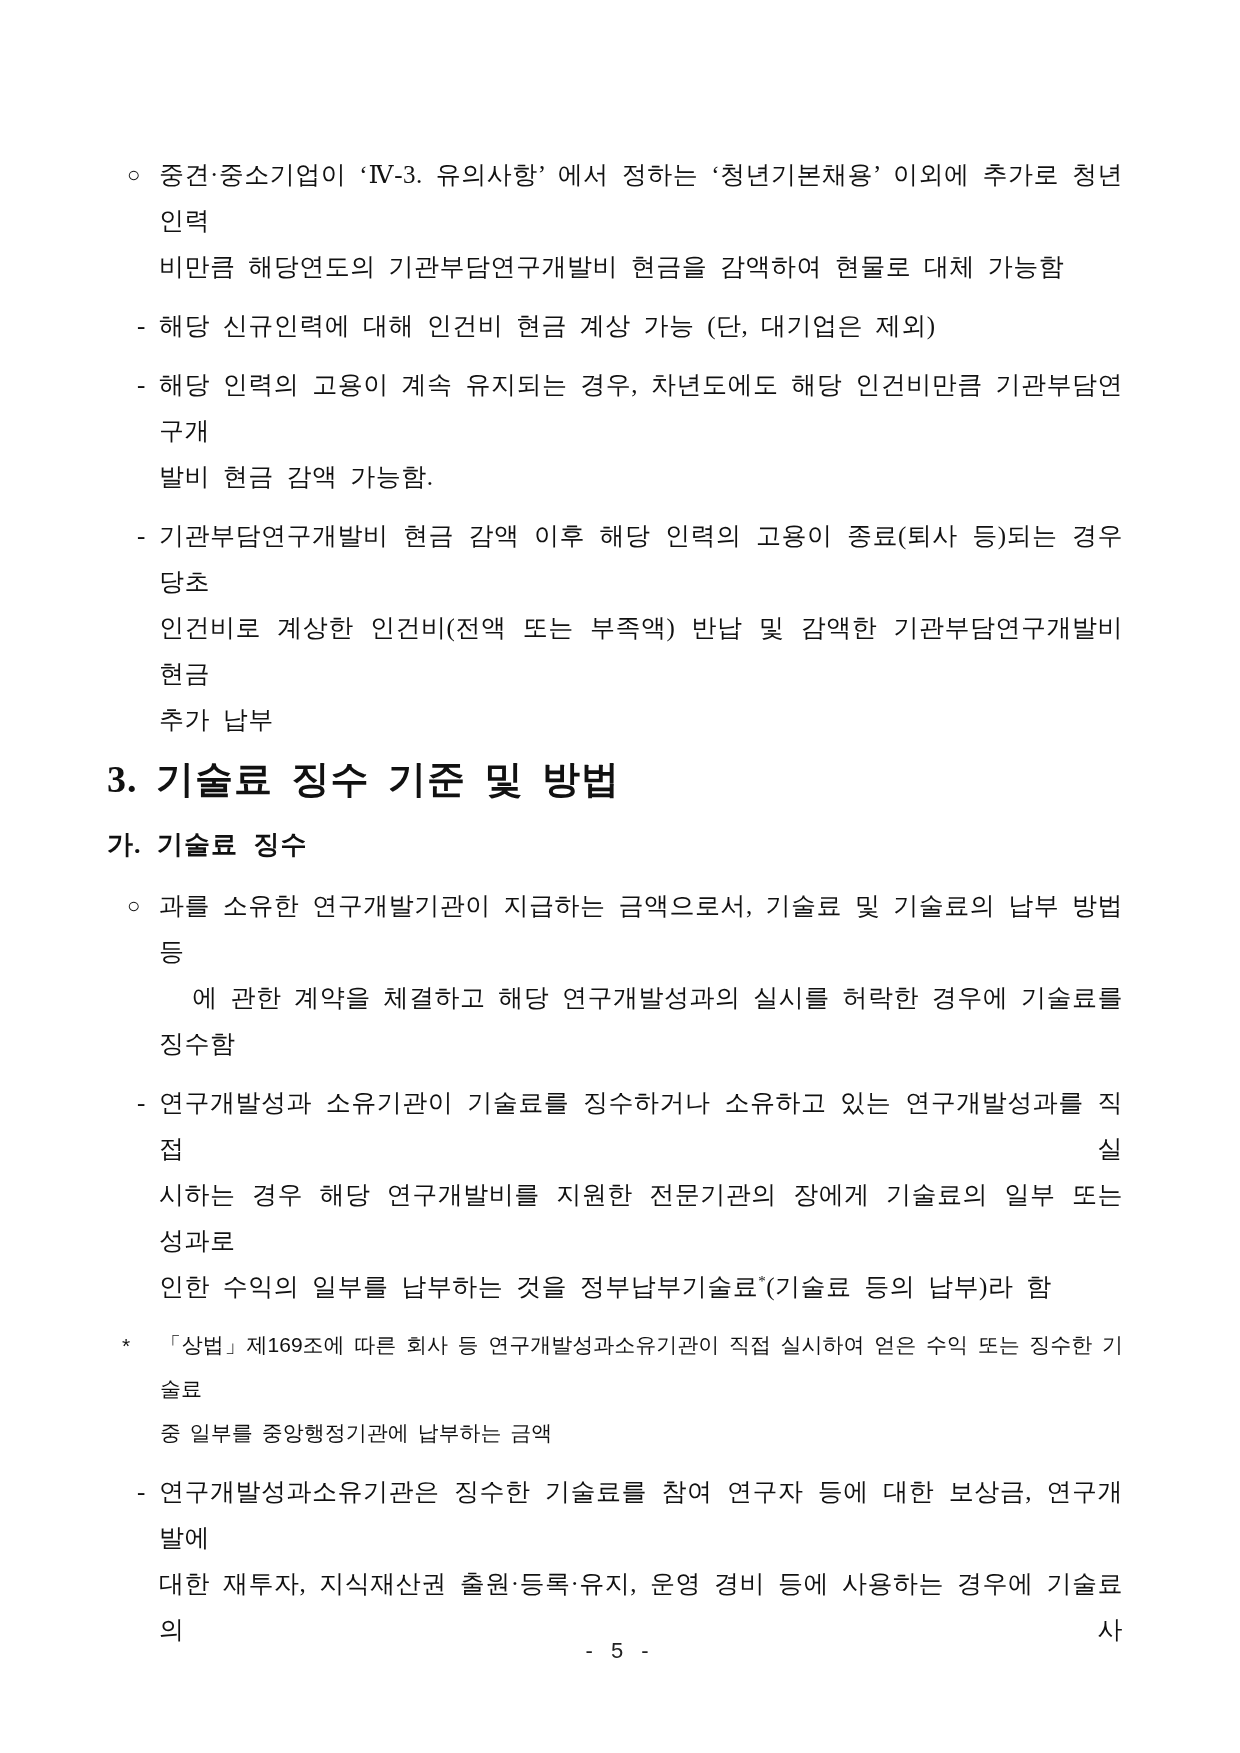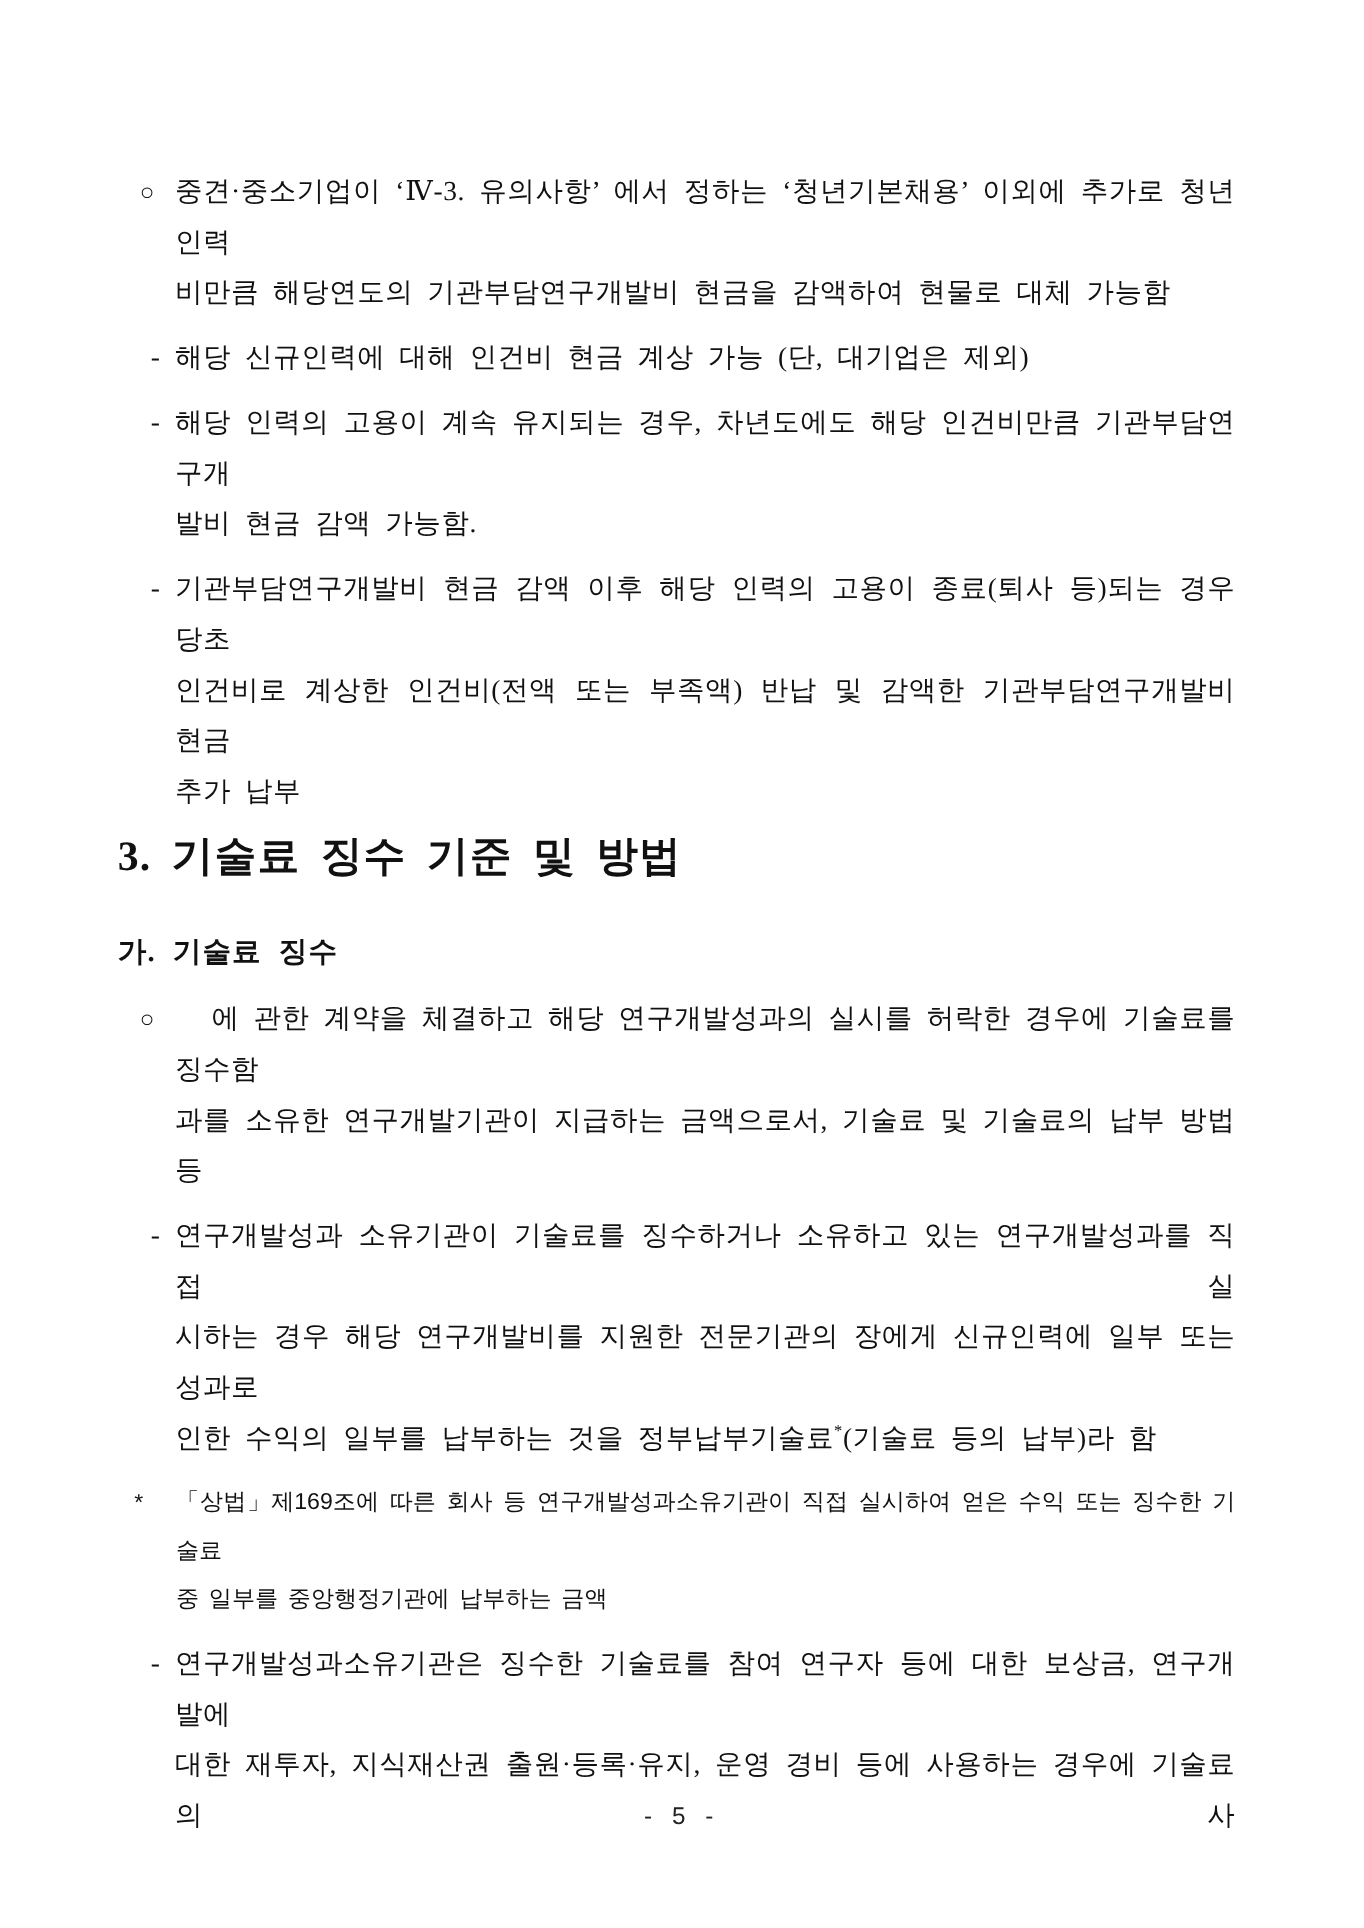--- a/index.html
+++ b/index.html
@@ -52,21 +52,21 @@
     letter-spacing: 1px;
     margin: 16px 0 0 0;
   }
   .h2 {
     font-size: 26px;
     font-weight: bold;
     line-height: 40px;
     word-spacing: 8px;
     letter-spacing: 1px;
   }
-  .h2.ga { margin-top: 47px; }
+  .h2.ga { margin-top: 26px; }
   .after-h { margin-top: 18px; }
   
   .footnote {
     position: relative;
     margin: 4px 0 14px 15px;
     padding-left: 38px;
     font-family: "Liberation Sans", "DejaVu Sans", sans-serif;
     font-size: 21px;
     line-height: 44px;
     word-spacing: 3px;
@@ -124,28 +124,28 @@
     <div class="line">인건비로 계상한 인건비(전액 또는 부족액) 반납 및 감액한 기관부담연구개발비 현금</div>
     <div class="line final">추가 납부</div>
   </div>
 
   <div class="h1">3. 기술료 징수 기준 및 방법</div>
 
   <div class="h2 ga">가. 기술료 징수</div>
 
   <div class="para after-h">
     <span class="marker circle">○</span>
+    <div class="line">과를 소유한 연구개발기관이 지급하는 금액으로서, 기술료 및 기술료의 납부 방법 등</div>
     <div class="line final">에 관한 계약을 체결하고 해당 연구개발성과의 실시를 허락한 경우에 기술료를 징수함</div>
-    <div class="line">과를 소유한 연구개발기관이 지급하는 금액으로서, 기술료 및 기술료의 납부 방법 등</div>
   </div>
 
   <div class="para">
     <span class="marker dash">-</span>
     <div class="line">연구개발성과 소유기관이 기술료를 징수하거나 소유하고 있는 연구개발성과를 직접 실</div>
-    <div class="line">시하는 경우 해당 연구개발비를 지원한 전문기관의 장에게 신규인력에 일부 또는 성과로</div>
+    <div class="line">시하는 경우 해당 연구개발비를 지원한 전문기관의 장에게 기술료의 일부 또는 성과로</div>
     <div class="line final"><span>인한 수익의 일부를 납부하는 것을 정부납부기술료</span><span class="sup">*</span><span>(기술료 등의 납부)라 함</span></div>
   </div>
 
   <div class="footnote">
     <span class="marker star">*</span>
     <div class="line">「상법」제169조에 따른 회사 등 연구개발성과소유기관이 직접 실시하여 얻은 수익 또는 징수한 기술료</div>
     <div class="line final">중 일부를 중앙행정기관에 납부하는 금액</div>
   </div>
 
   <div class="para">

